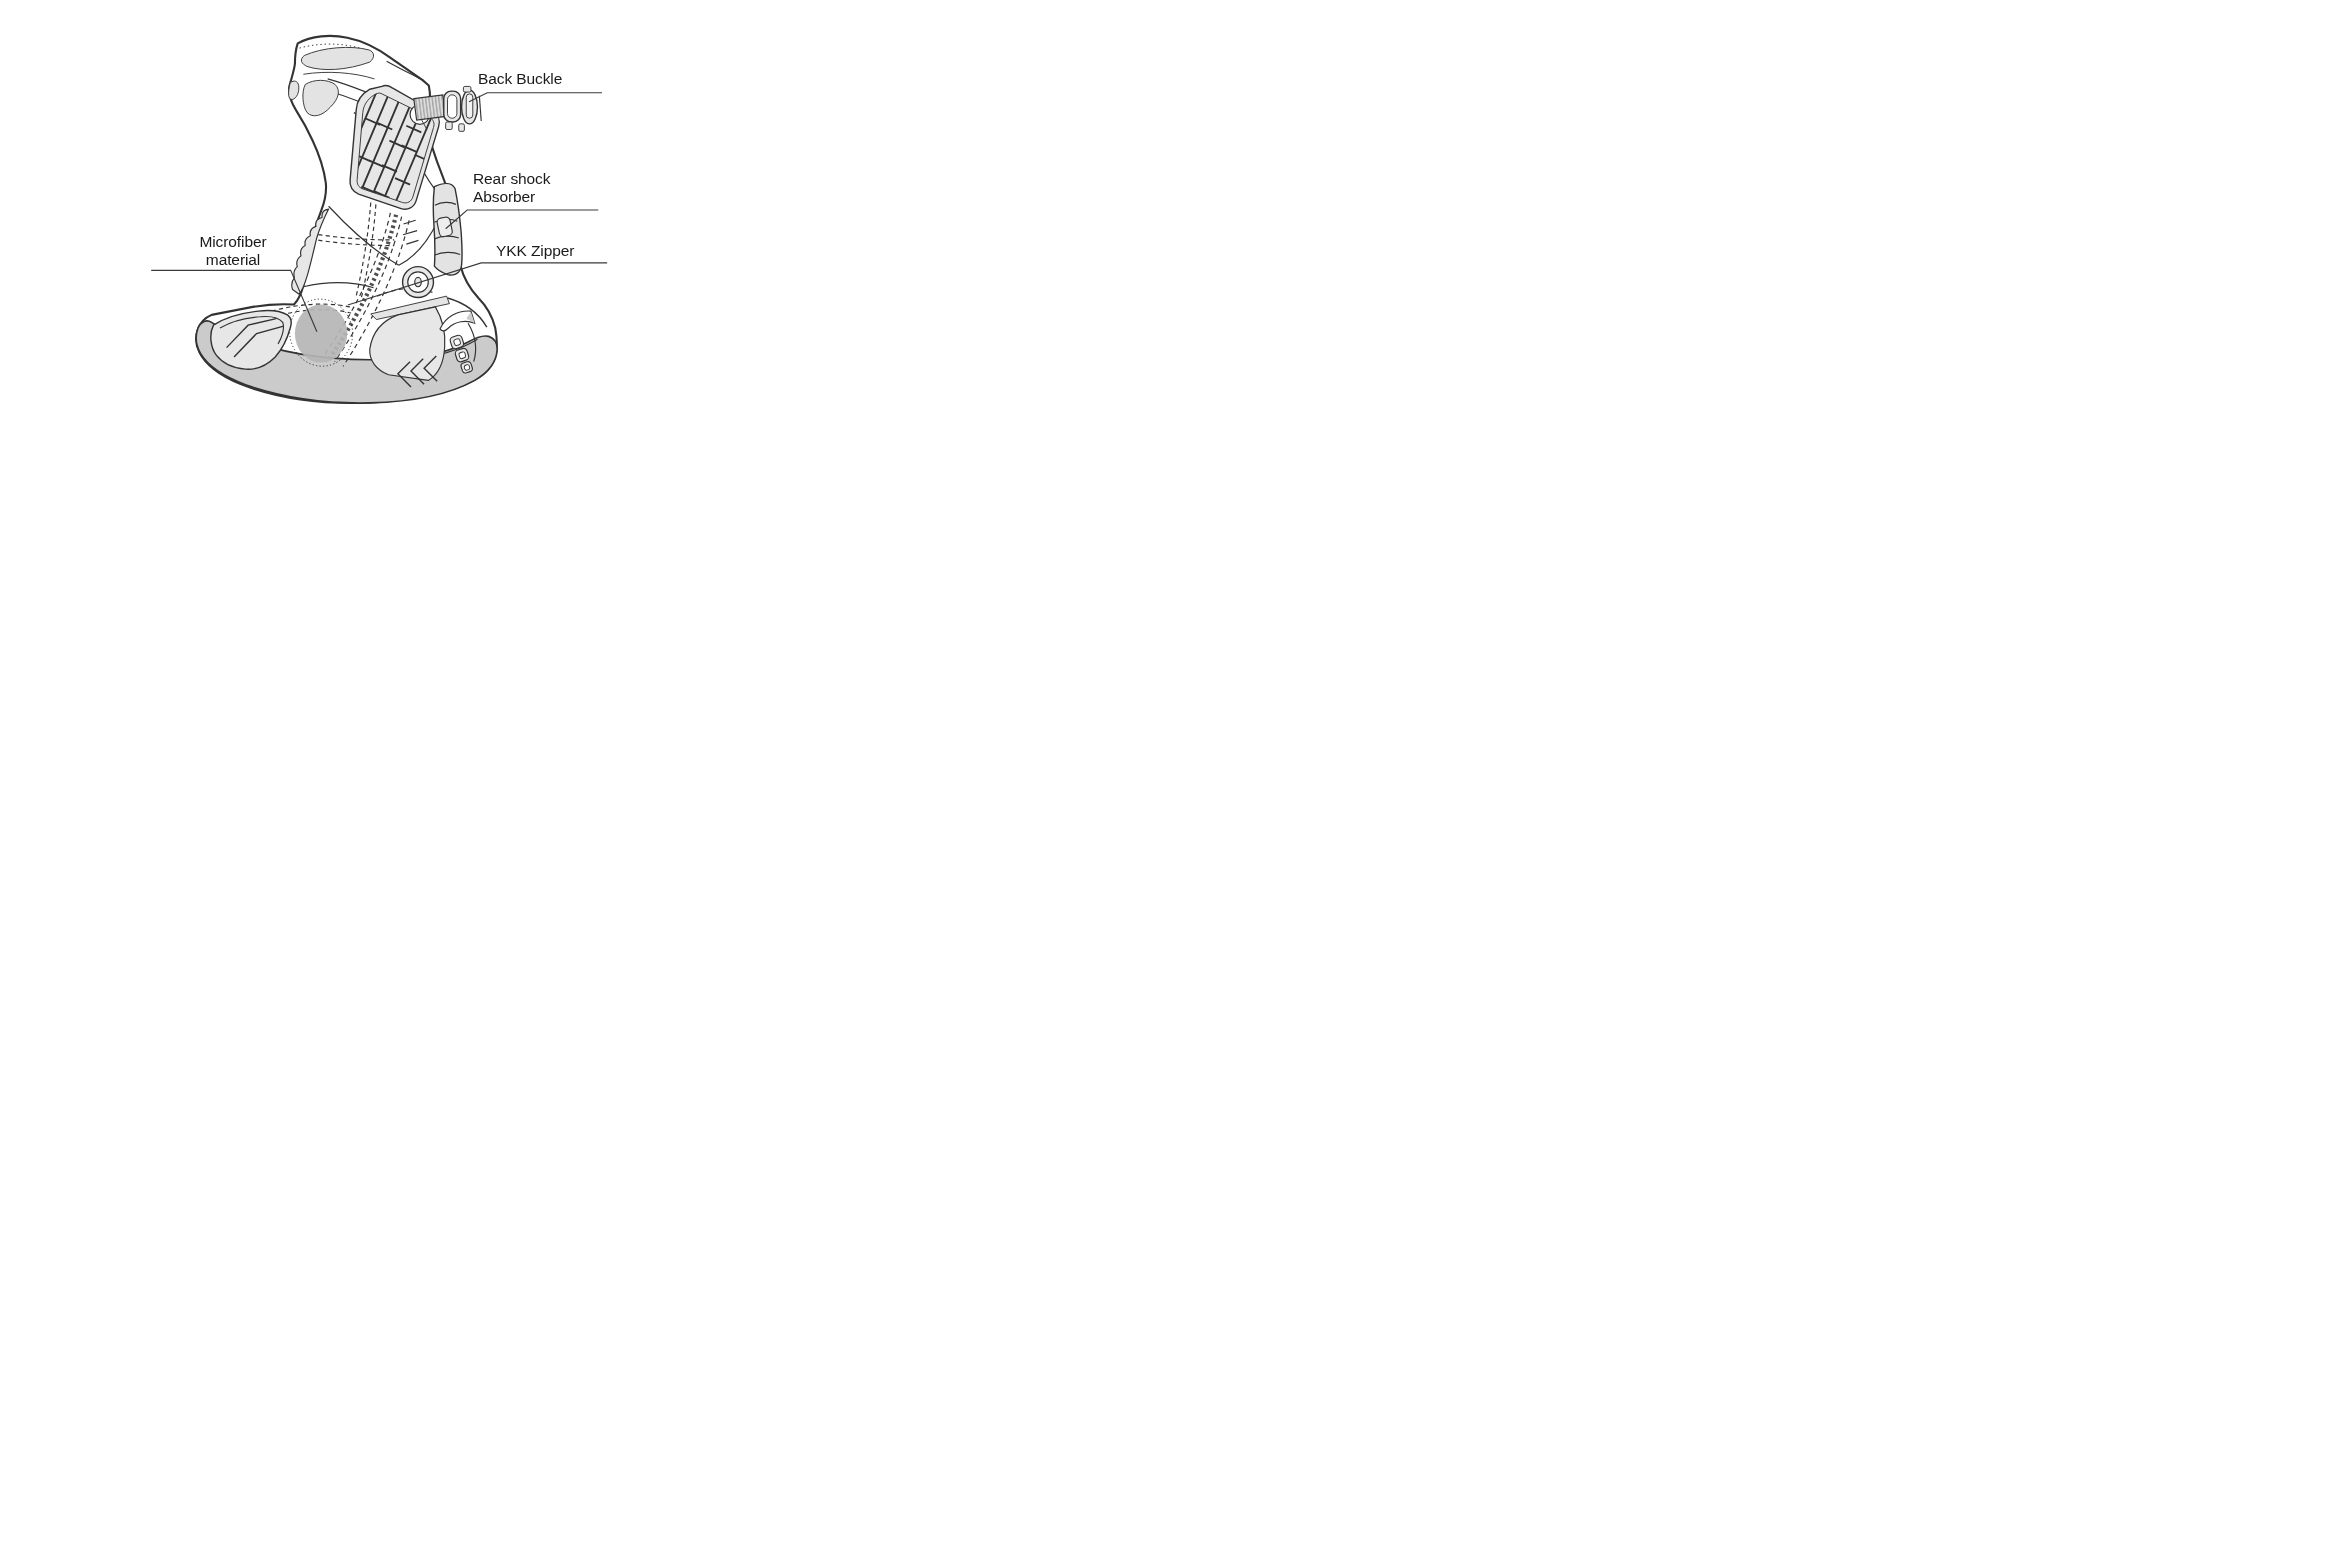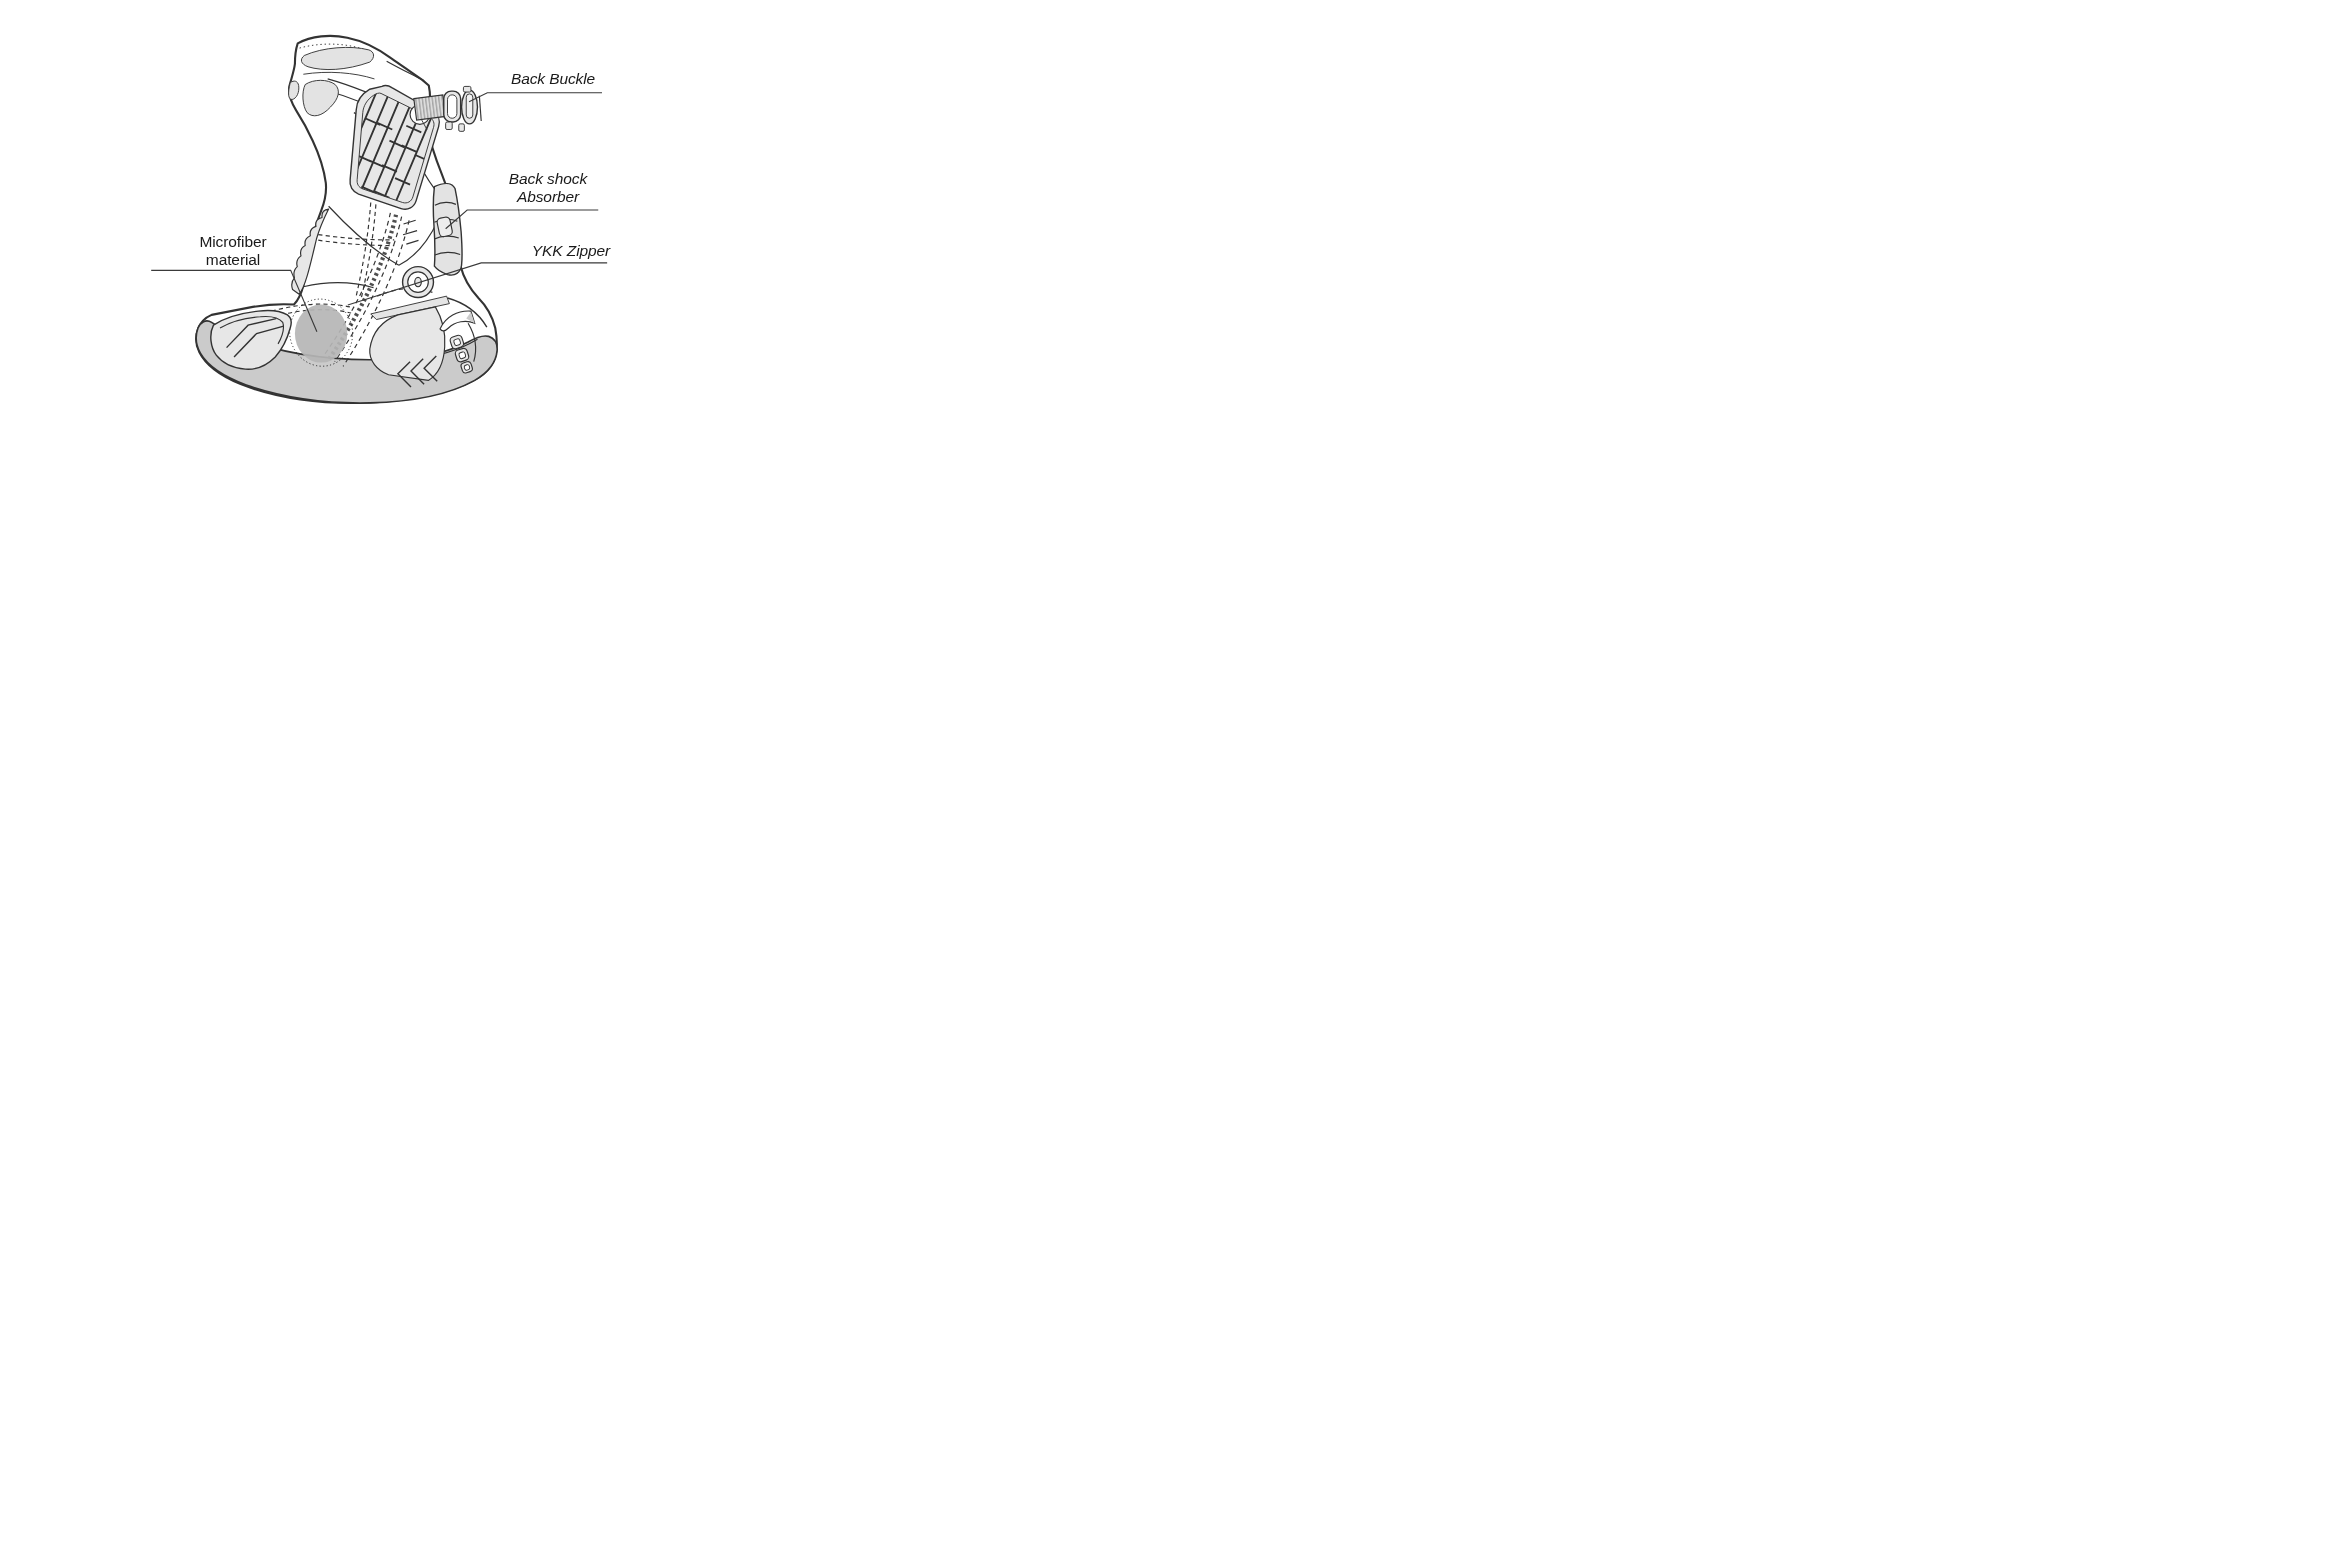--- a/index.html
+++ b/index.html
@@ -12,21 +12,21 @@
   }
   .art{position:absolute;left:0;top:0;width:734px;height:420px;}
   .callout-label{
     position:absolute;
     color:#1a1a1a;
     font-size:15.5px;
     line-height:18px;
     letter-spacing:-0.1px;
     white-space:nowrap;
   }
-  .callout-label.center{text-align:center;font-style:italic;}
+  .callout-label.center{text-align:left;}
   .callout-label.left{text-align:center;}
 </style>
 </head>
 <body>
 
 <div class="stage">
 
   <svg class="art" viewBox="0 0 1568 896" aria-hidden="true">
     <defs>
       <pattern id="ribs" width="7" height="10" patternUnits="userSpaceOnUse" patternTransform="rotate(-7 900 230)">
@@ -205,21 +205,21 @@
       <path d="M743,651 L1028,561 L1297,561"></path>
       <path d="M323,577 L621,577 L677,708"></path>
     </g>
   </svg>
 
   <div class="callout-label center" style="left:478px; top:70px; width:150px;">
     <span>Back Buckle</span>
   </div>
 
   <div class="callout-label center" style="left:473px; top:170px; width:150px;">
-    <div>Back shock</div>
+    <div>Rear shock</div>
     <div>Absorber</div>
   </div>
 
   <div class="callout-label center" style="left:496px; top:242px; width:150px;">
     <span>YKK Zipper</span>
   </div>
 
   <div class="callout-label left" style="left:158px; top:233px; width:150px;">
     <div>Microfiber</div>
     <div>material</div>

